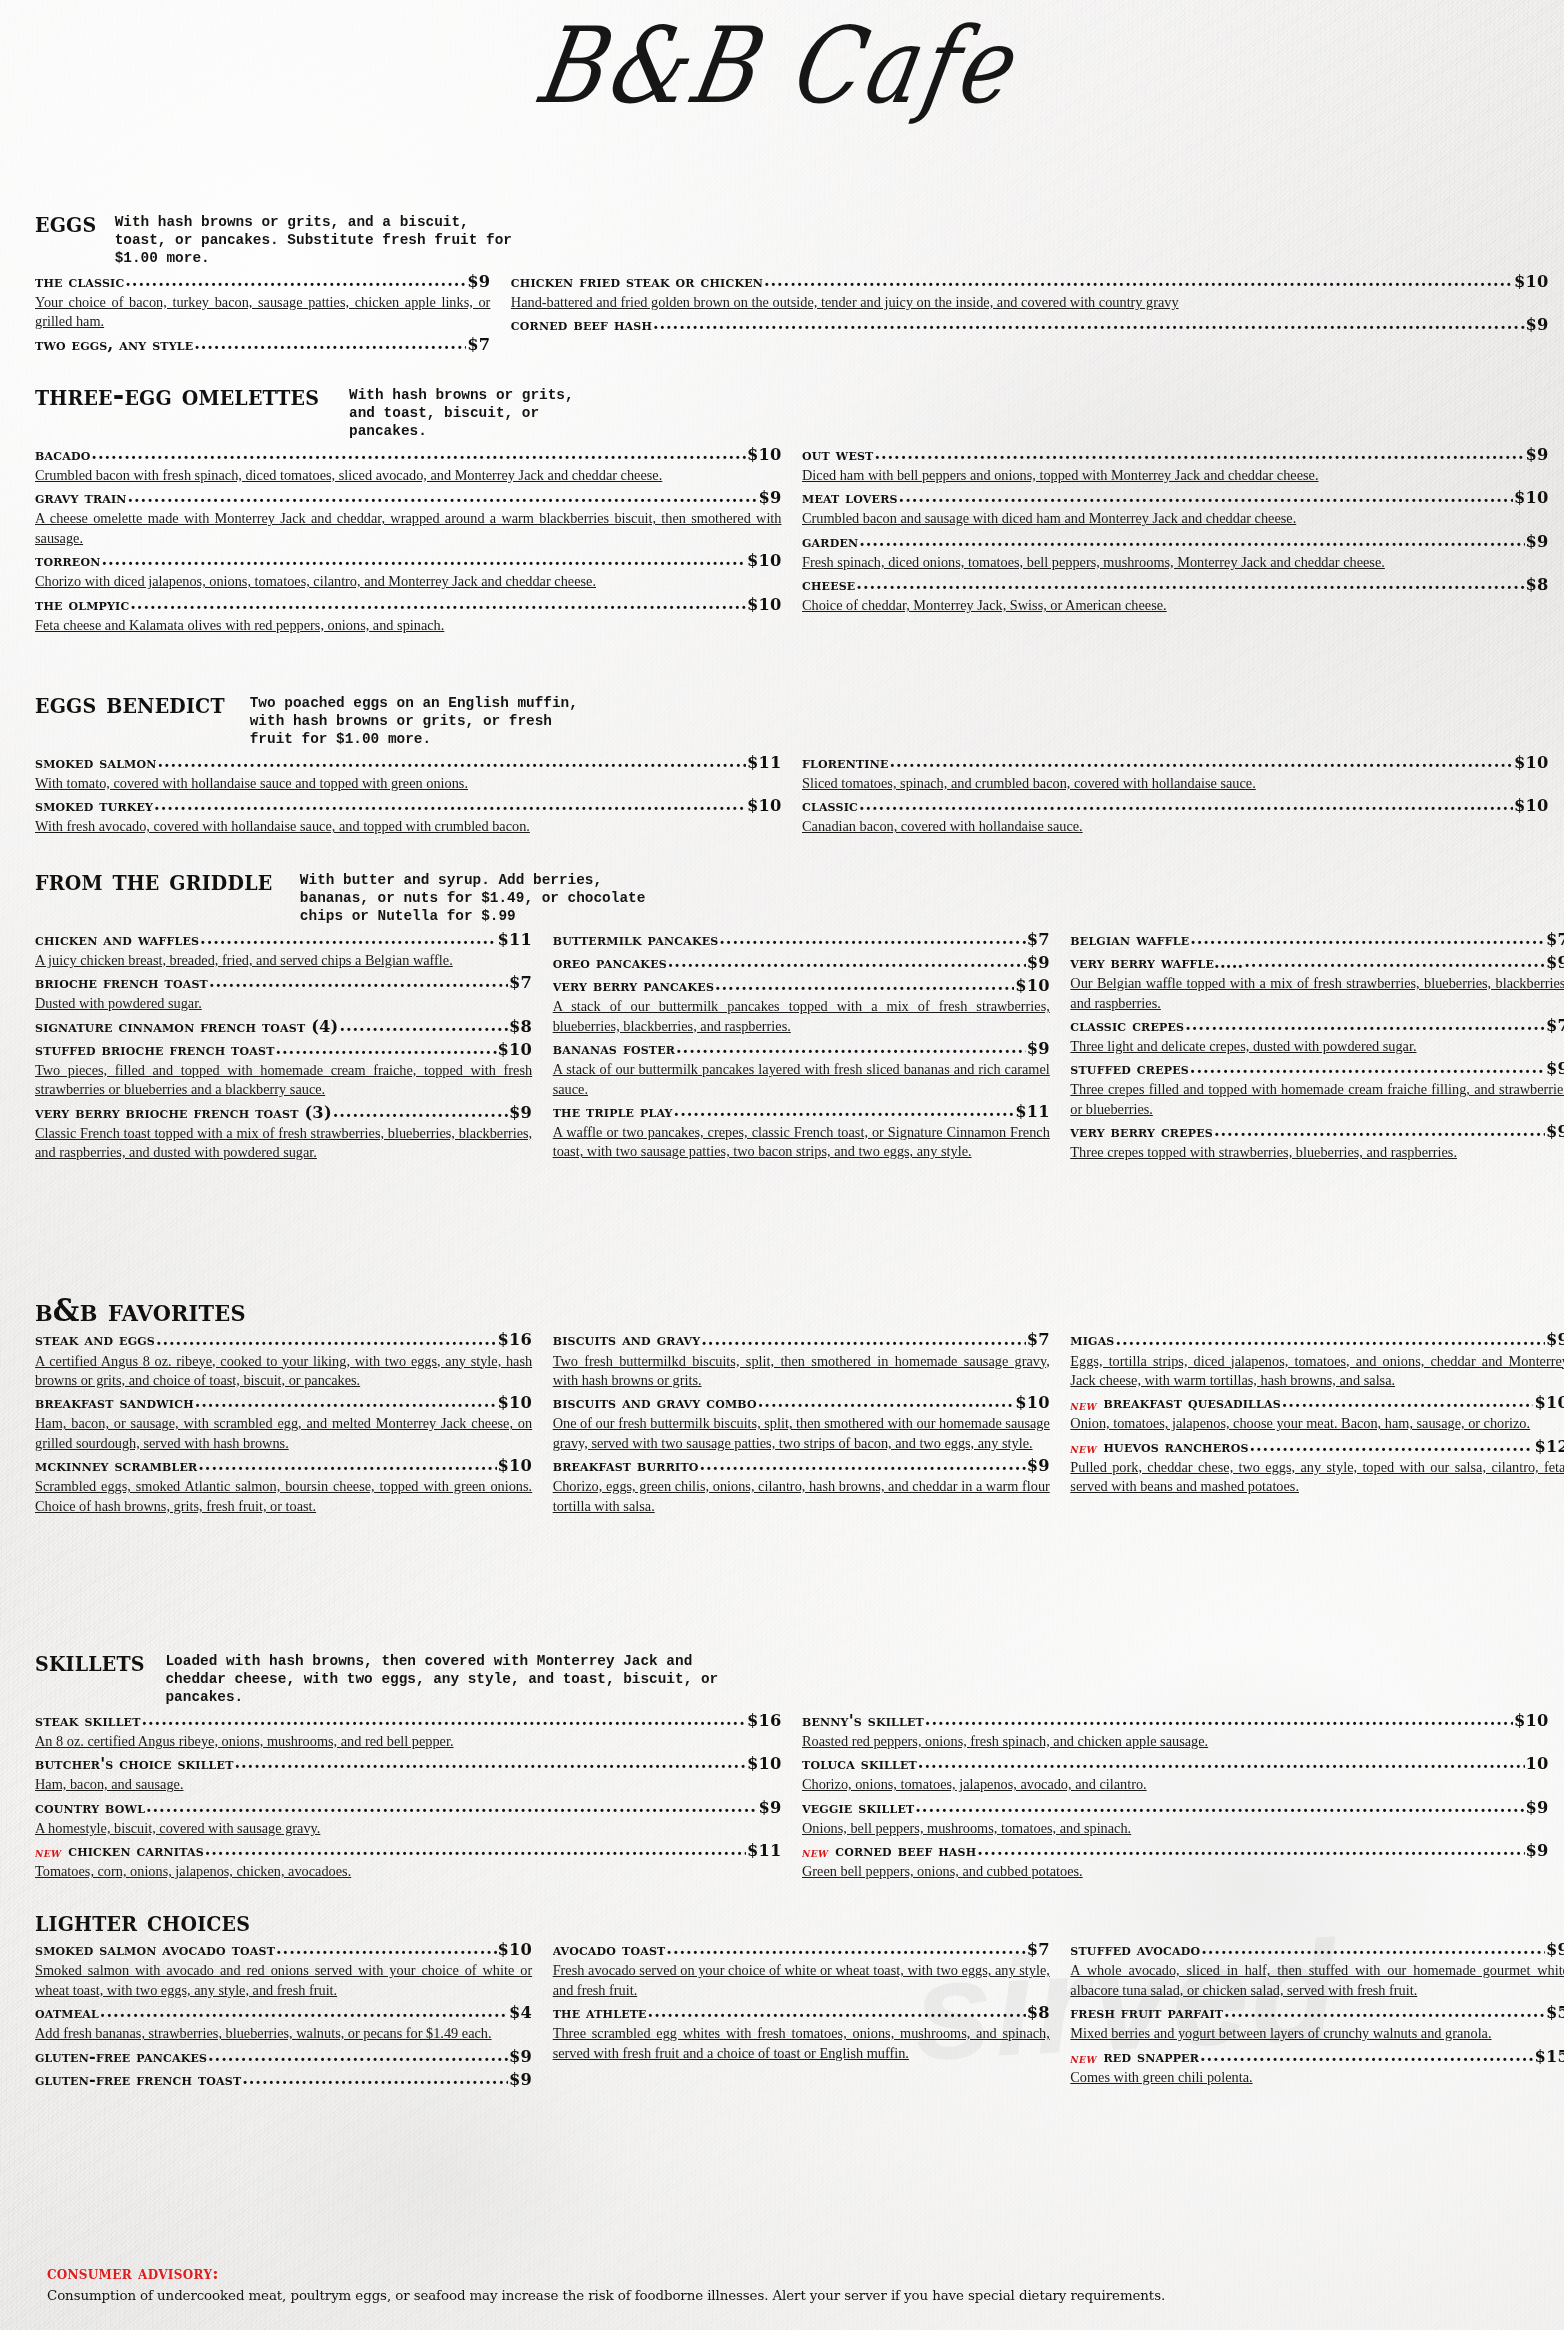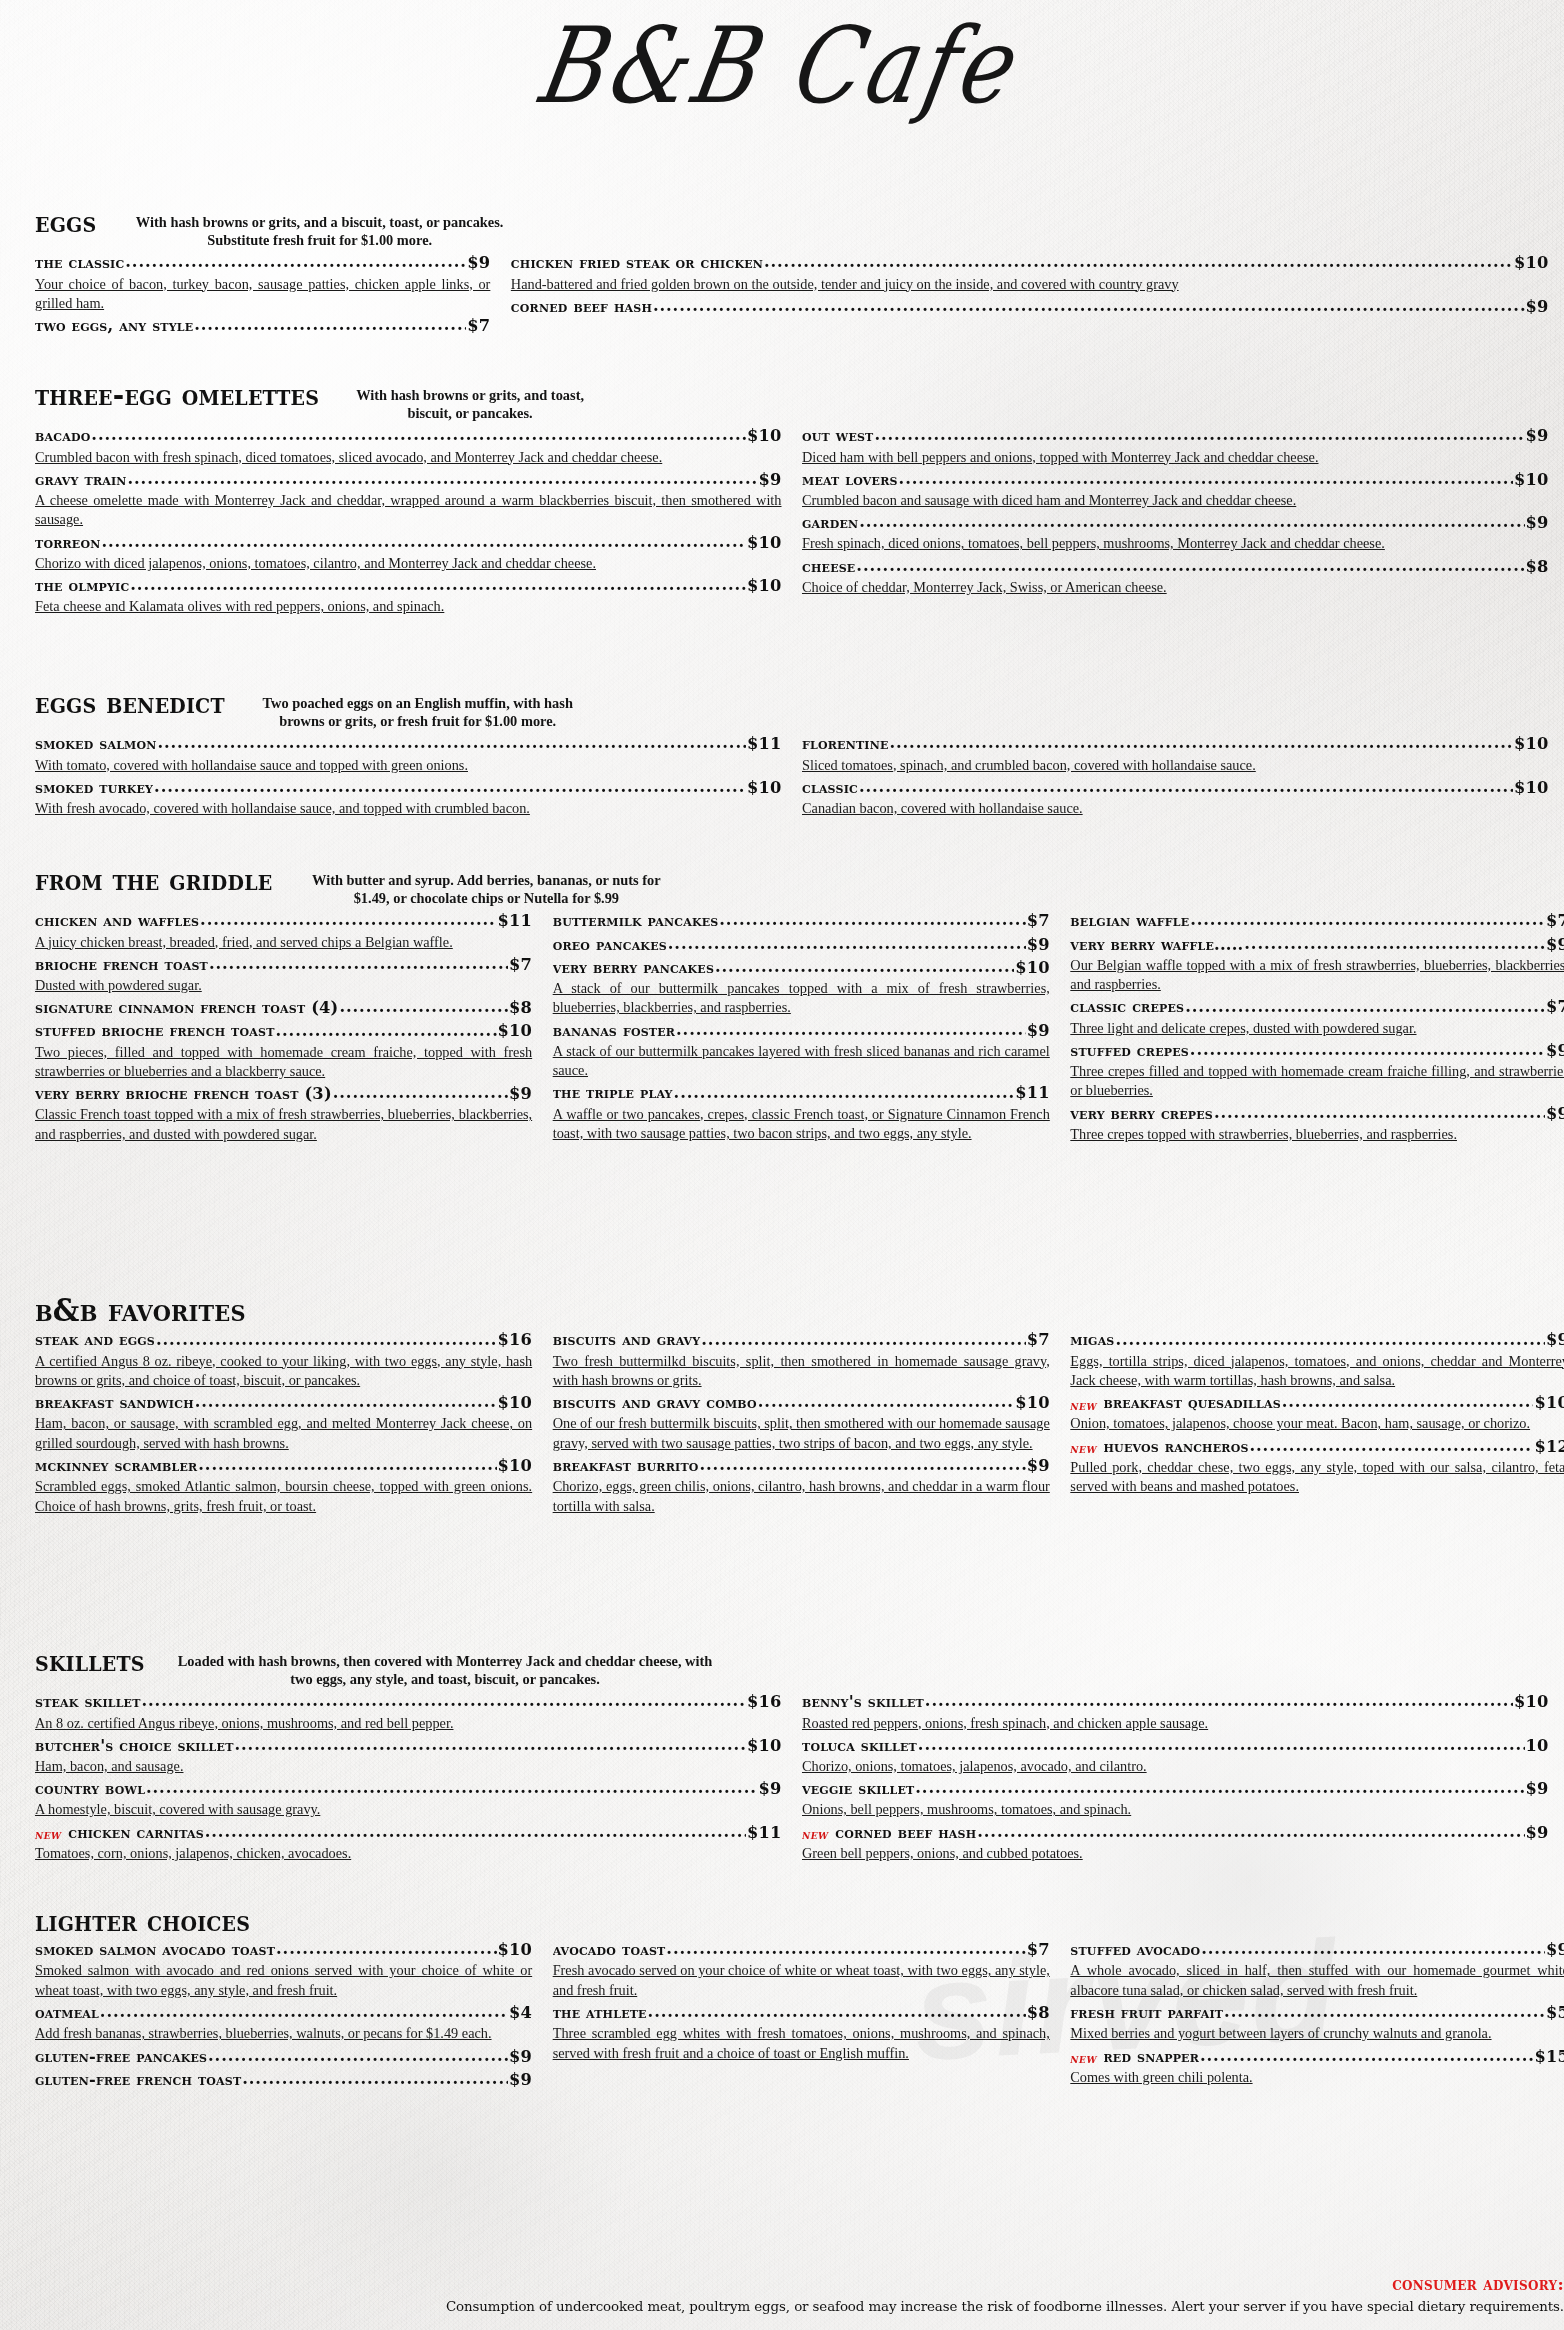--- a/index.html
+++ b/index.html
@@ -72,28 +72,27 @@
     letter-spacing:0.2px;
     font-variant:small-caps;
     text-transform:lowercase;
     white-space:nowrap;
     line-height:1.05;
     color:#111;
     transform:scaleX(.95);
     transform-origin:left bottom;
   }
   .sec-note{
-    font-family:Liberation Serif, serif;
+    font-family:Liberation Mono, monospace;
     font-size:14.4px;
     line-height:1.28;
     font-weight:700;
     color:#141414;
     padding-top:5.6px;
     max-width:485px;
-    text-align:center;
   }
 
   .cols{display:flex;gap:20.5px;align-items:flex-start;}
   .col{flex:1;min-width:0;}
 
   .item{margin:0;}
   .item-line{
     display:flex;align-items:flex-end;
     font-family:"DejaVu Serif", serif;
     font-weight:700;
@@ -135,21 +134,21 @@
     font-weight:700;
     font-size:12.6px;
     font-variant:small-caps;
     text-transform:lowercase;
     margin-right:6.5px;
     letter-spacing:0.5px;
   }
 
   
   .advisory{
-    position:absolute;left:0;right:0;bottom:17px;text-align:right;
+    position:absolute;left:0;right:0;bottom:28px;text-align:left;padding-left:47px;
   }
   .adv-title{
     color:#e01b1b;
     font-family:"DejaVu Serif", serif;
     font-weight:700;font-size:17px;
     font-variant:small-caps;text-transform:lowercase;
     letter-spacing:0.3px;margin-bottom:4.7px;
   }
   .adv-text{
     font-family:"DejaVu Serif", serif;

